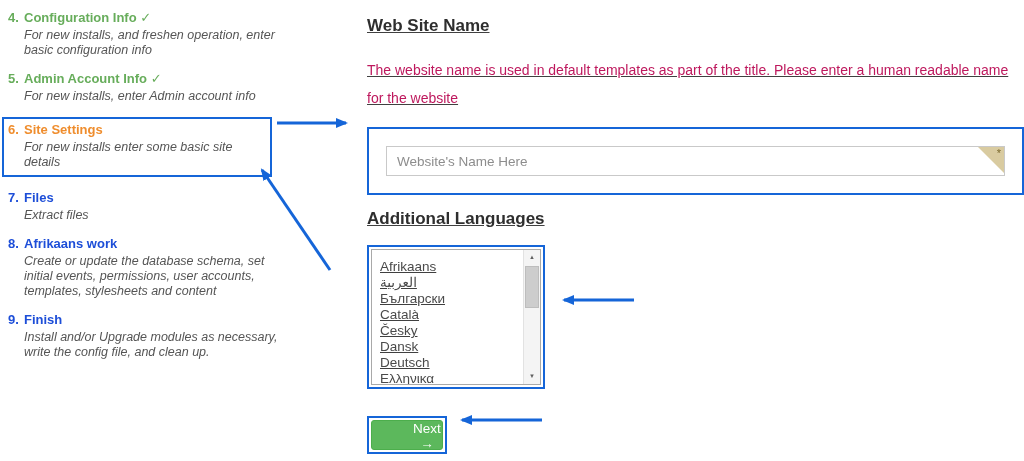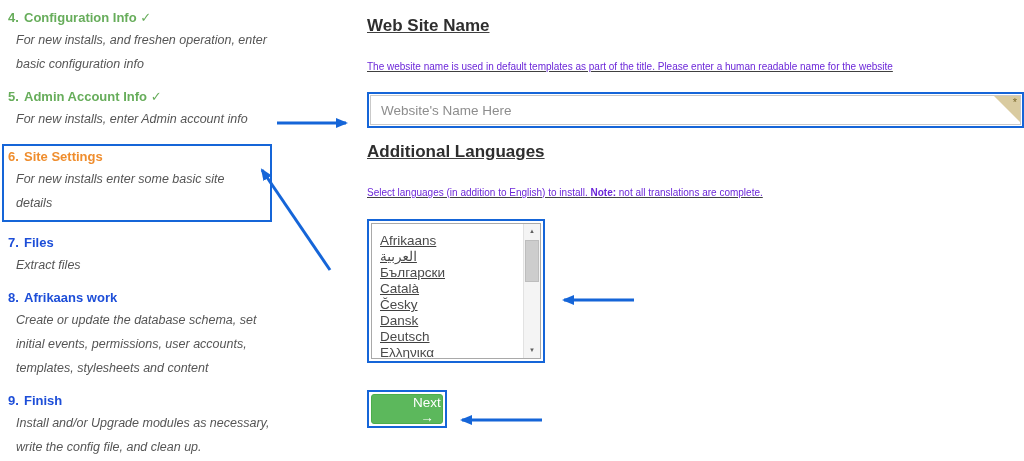--- a/index.html
+++ b/index.html
@@ -9,38 +9,38 @@
     background:#ffffff; font-family:"Liberation Sans", sans-serif; color:#404040;
   }
 
   
   #sidebar { position:absolute; left:8px; top:10px; width:340px; }
   .step { margin-bottom:13px; }
   .step-title { font-size:13px; font-weight:bold; line-height:16px; }
   .step-title .num { display:inline-block; width:16px; }
   .step-desc {
     font-size:12.5px; font-style:italic; color:#555555;
-    line-height:24px; margin-left:8px; max-width:265px; margin-top:2px;
+    line-height:15px; margin-left:16px; max-width:265px; margin-top:2px;
   }
   .step.done .step-title { color:#67ad5b; }
   .step.active .step-title { color:#ef8d2d; }
   .step.pending .step-title { color:#1d4ed8; }
   .check { font-weight:normal; }
 
   .annot-box { border:2px solid #1565d8; }
   .step6-box { margin:0 0 13px -6px; padding:3px 24px 5px 4px; width:270px; }
   .step6-box .step { margin-bottom:0; }
 
   
   #main { position:absolute; left:367px; top:0; width:657px;text-decoration:underline; }
   h2.section-heading { font-size:17px; font-weight:bold; color:#2e2e2e; margin-top:16px; }
   #ws-heading { margin-top:16px; }
-  .body-text { font-size:10px; line-height:21px; color:#6d28d9; margin-top:20px; }
-
-  .input-annot { margin-top:15px; padding:1px; }
+  .body-text { font-size:14px; line-height:28px; color:#be185d; margin-top:20px; }
+
+  .input-annot { margin-top:15px; padding:17px; }
   .input-wrap { position:relative; }
   .input-wrap input {
     width:100%; height:30px; border:1px solid #c9c9c9; background:#ffffff;
     font-family:"Liberation Sans", sans-serif; font-size:13.5px; color:#444444;
     padding:0 30px 0 10px; outline:none;
   }
   .input-wrap input::placeholder { color:#8d8d8d; opacity:1; }
   .req-corner {
     position:absolute; top:1px; right:1px; width:0; height:0;
     border-top:26px solid #d9cba0; border-left:26px solid transparent;
@@ -135,21 +135,20 @@
 
     <div class="annot-box input-annot">
       <div class="input-wrap">
         <input type="text" placeholder="Website's Name Here" style="">
         <div class="req-corner"></div>
         <span class="req-star">*</span>
       </div>
     </div>
 
     <h2 class="section-heading" id="al-heading">Additional Languages</h2>
-    <p class="body-text"><span>Select languages (in addition to English) to install. </span><strong>Note:</strong><span> not all translations are complete.</span></p>
 
     <div class="annot-box select-annot">
       <div class="listbox">
         <div class="options">
           <div class="option">Afrikaans</div>
           <div class="option">العربية</div>
           <div class="option">Български</div>
           <div class="option">Català</div>
           <div class="option">Česky</div>
           <div class="option">Dansk</div>

